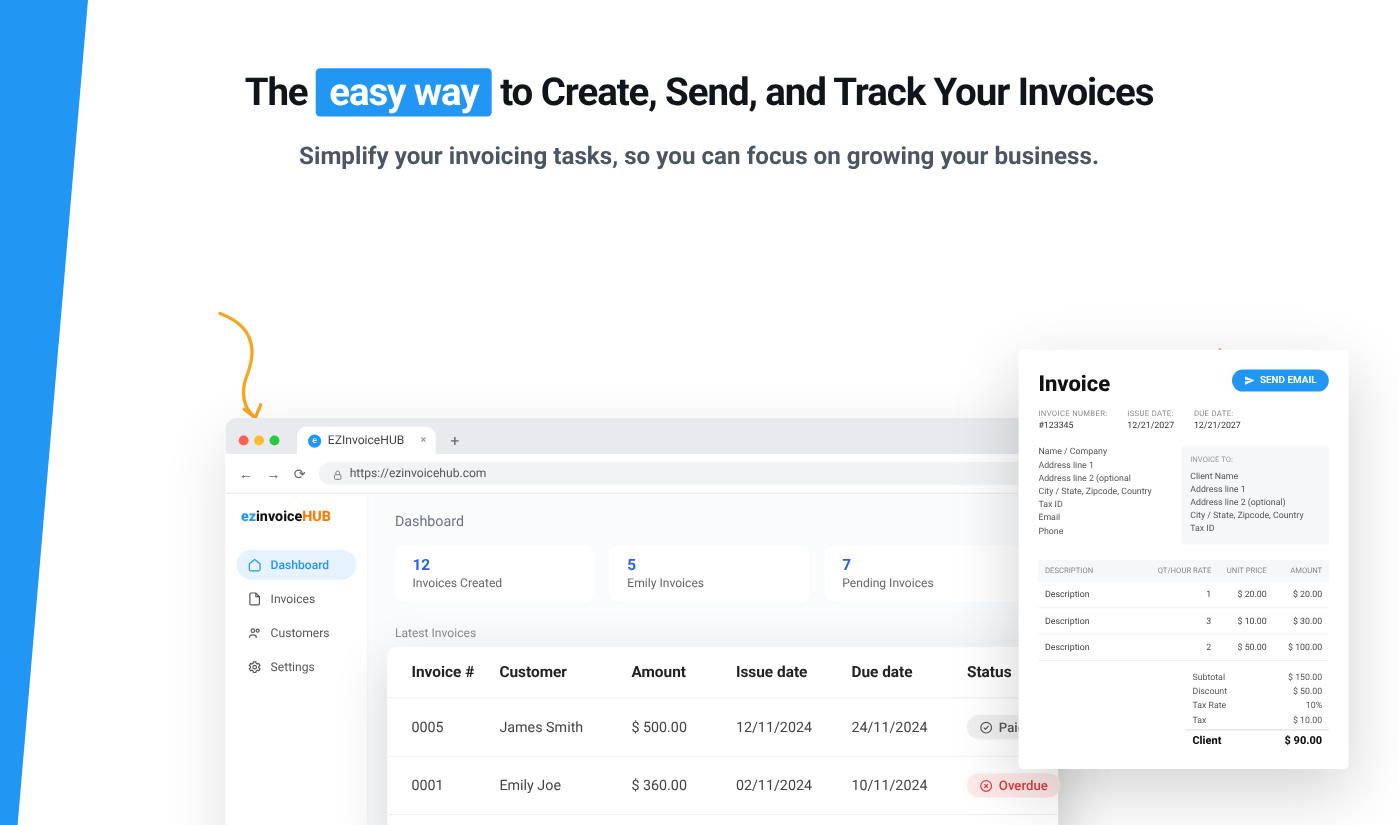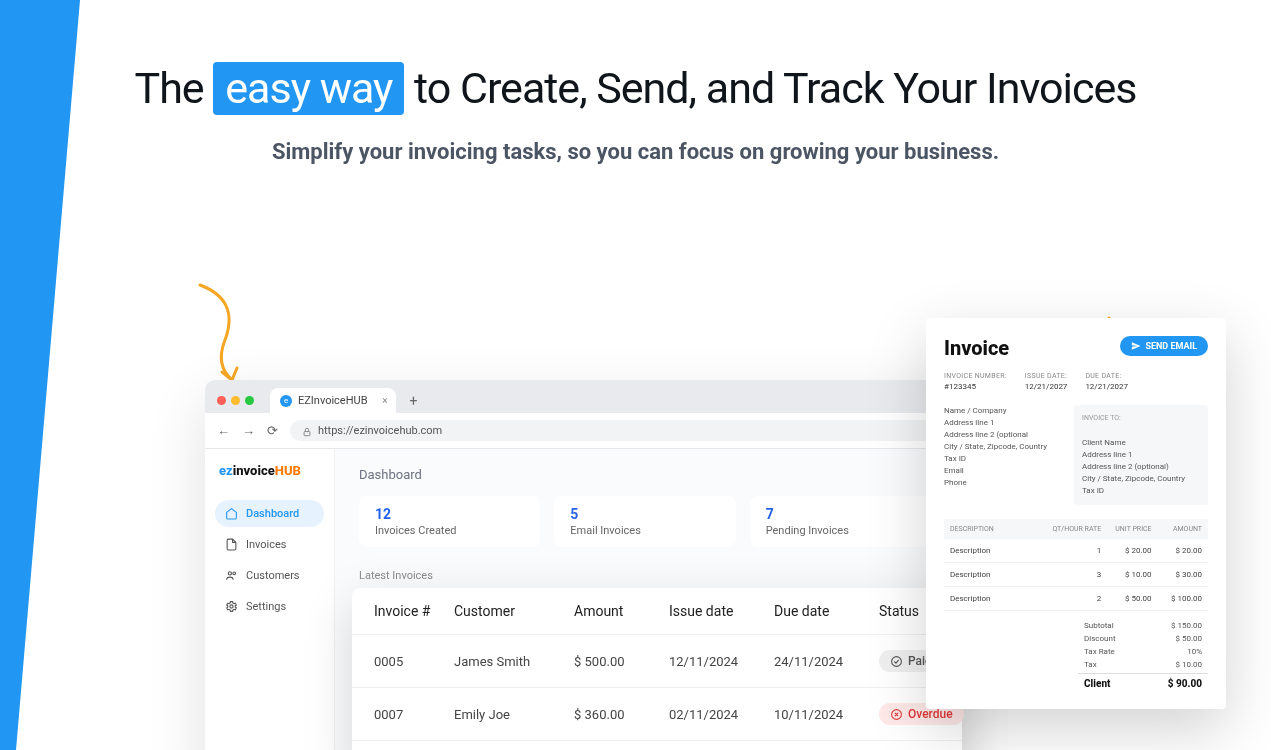--- a/index.html
+++ b/index.html
@@ -1,19 +1,19 @@
 <!DOCTYPE html>
 <html><head>
 <meta charset="utf-8">
 <style>
 *{box-sizing:border-box;margin:0;padding:0;font-family:-apple-system,BlinkMacSystemFont,"Segoe UI",Roboto,Helvetica,Arial,sans-serif}
 body{width:1271px;height:750px;overflow:hidden;background:#fff;position:relative}
 .blue-edge{position:absolute;left:0;top:0;width:80px;height:100%;background:#2196f3;clip-path:polygon(0 0,100% 0,20% 100%,0 100%)}
 .hero{position:absolute;top:62px;left:60px;right:60px;text-align:center}
-.hero h1{font-size:43px;font-weight:400;color:#10151c;line-height:1.15;letter-spacing:-1px}
+.hero h1{font-size:35px;font-weight:700;color:#10151c;line-height:1.15;letter-spacing:-1px}
 .hero h1 .hl{background:#2196f3;color:#fff;padding:2px 12px;border-radius:4px;display:inline-block}
 .hero p{margin-top:24px;font-size:22px;color:#4b5563;font-weight:700}
 .arrow-deco{position:absolute;left:190px;top:280px;width:60px;height:110px}
 .spark-deco{position:absolute;right:142px;top:290px;width:40px;height:40px}
 .stage{position:absolute;top:380px;left:205px;right:60px;bottom:0}
 .browser{position:absolute;left:0;top:0;width:750px;background:#fff;border-radius:10px 10px 0 0;box-shadow:0 20px 60px rgba(0,0,0,.12);overflow:hidden}
 .tabbar{background:#e8eaed;padding:8px 12px 0;display:flex;align-items:center;gap:8px}
 .dots{display:flex;gap:5px;margin-right:8px}
 .dot{width:9px;height:9px;border-radius:50%}
 .dot.r{background:#ff5f57}.dot.y{background:#febc2e}.dot.g{background:#28c840}
@@ -34,37 +34,37 @@
 .sicon{width:13px;height:13px;flex-shrink:0}
 .main{flex:1;background:#fafbfc;padding:18px 24px}
 .mtitle{font-size:13px;color:#6b7280;margin-bottom:14px}
 .stats{display:flex;gap:14px;margin-bottom:22px}
 .stat{background:#fff;border-radius:8px;padding:10px 16px;flex:1}
 .stat .n{font-size:14px;font-weight:700;color:#2563eb}
 .stat .l{font-size:11px;color:#666;margin-top:2px}
 .subt{font-size:11px;color:#8b8b8b;margin-bottom:8px}
 .table-card{position:absolute;left:147px;top:208px;width:610px;background:#fff;border-radius:8px;box-shadow:0 16px 50px rgba(0,0,0,.15)}
 .trow{display:grid;grid-template-columns:80px 120px 95px 105px 105px 105px;padding:15px 22px;align-items:center;font-size:13px;color:#444;border-bottom:1px solid #efefef}
-.trow.hd{font-weight:400;color:#222;font-size:14px}
+.trow.hd{font-weight:700;color:#222;font-size:14px}
 .trow.hd>div{white-space:nowrap}
 .badge{display:inline-flex;align-items:center;gap:5px;padding:4px 11px;border-radius:14px;font-size:12px;font-weight:500}
 .badge.paid{background:#efefef;color:#555}
 .badge.overdue{background:#fee8e8;color:#e03a3a}
 .bicon{width:13px;height:13px}
 .invoice-card{position:absolute;right:-15px;top:-62px;width:300px;background:#fff;border-radius:4px;box-shadow:0 20px 60px rgba(0,0,0,.18);padding:18px}
 .inv-head{display:flex;justify-content:space-between;align-items:flex-start;margin-bottom:12px}
 .inv-title{font-size:20px;font-weight:800;color:#111}
 .send-btn{background:#2196f3;color:#fff;border:none;border-radius:14px;padding:5px 11px;font-size:9px;font-weight:700;display:flex;align-items:center;gap:4px;cursor:pointer}
 .meta-row{display:flex;gap:18px;font-size:8px;margin-bottom:14px}
 .meta-item .ml{color:#888;font-size:7px;text-transform:uppercase;letter-spacing:.3px}
 .meta-item .mv{color:#333;margin-top:2px}
 .addr-block{display:flex;gap:12px;font-size:8px;color:#555;margin-bottom:14px;line-height:1.5}
 .addr-col{flex:1}
 .addr-col.to{background:#f6f7f8;padding:8px;border-radius:3px}
-.addr-col .al{color:#999;font-size:7px;text-transform:uppercase;margin-bottom:13px}
+.addr-col .al{color:#999;font-size:7px;text-transform:uppercase;margin-bottom:3px}
 .itable{width:100%;font-size:8px}
 .ihead{display:grid;grid-template-columns:2fr 1fr 1fr 1fr;padding:6px 6px;background:#f6f7f8;color:#888;font-size:7px;text-transform:uppercase}
 .ihead>div:nth-child(n+2){text-align:right}
 .irow{display:grid;grid-template-columns:2fr 1fr 1fr 1fr;padding:7px 6px;border-bottom:1px solid #f0f0f0;color:#444}
 .irow>div:nth-child(n+2){text-align:right}
 .totals{margin-top:8px;margin-left:auto;width:130px;font-size:8px}
 .tline{display:flex;justify-content:space-between;padding:2px 6px;color:#555}
 .tline.total{font-weight:800;color:#111;font-size:10px;border-top:1px solid #ddd;padding-top:4px;margin-top:2px}
 </style>
 </head>
@@ -153,21 +153,21 @@
       </div>
       <div class="main">
         <div class="mtitle">Dashboard</div>
         <div class="stats">
           <div class="stat">
             <div class="n">12</div>
             <div class="l">Invoices Created</div>
           </div>
           <div class="stat">
             <div class="n">5</div>
-            <div class="l">Email Invoices</div>
+            <div class="l">Emily Invoices</div>
           </div>
           <div class="stat">
             <div class="n">7</div>
             <div class="l">Pending Invoices</div>
           </div>
         </div>
         <div class="subt">Latest Invoices</div>
       </div>
     </div>
   </div>
@@ -190,21 +190,21 @@
      <div>24/11/2024</div>
      <div><span class="badge paid">
               <svg class="bicon" viewBox="0 0 24 24" fill="none" stroke="currentColor" stroke-width="2">
                 <circle cx="12" cy="12" r="9"></circle>
                 <path d="M8 12l3 3 5-6"></path>
               </svg>
               <span>Paid</span>
             </span></div>
    </div>
         <div class="trow">
-     <div>0007</div>
+     <div>0001</div>
      <div>Emily Joe</div>
      <div>$ 360.00</div>
      <div>02/11/2024</div>
      <div>10/11/2024</div>
      <div><span class="badge overdue">
               <svg class="bicon" viewBox="0 0 24 24" fill="none" stroke="currentColor" stroke-width="2">
                 <circle cx="12" cy="12" r="9"></circle>
                 <path d="M9 9l6 6M15 9l-6 6"></path>
               </svg>
               <span>Overdue</span>

